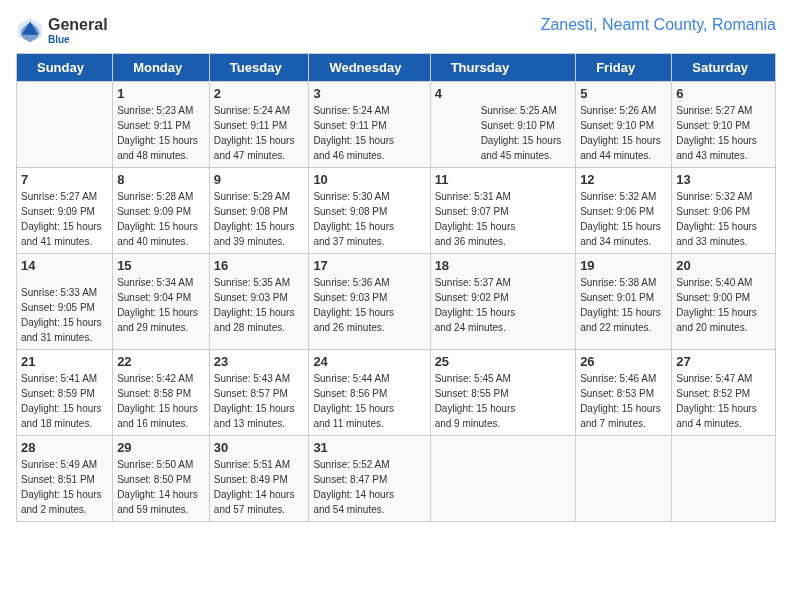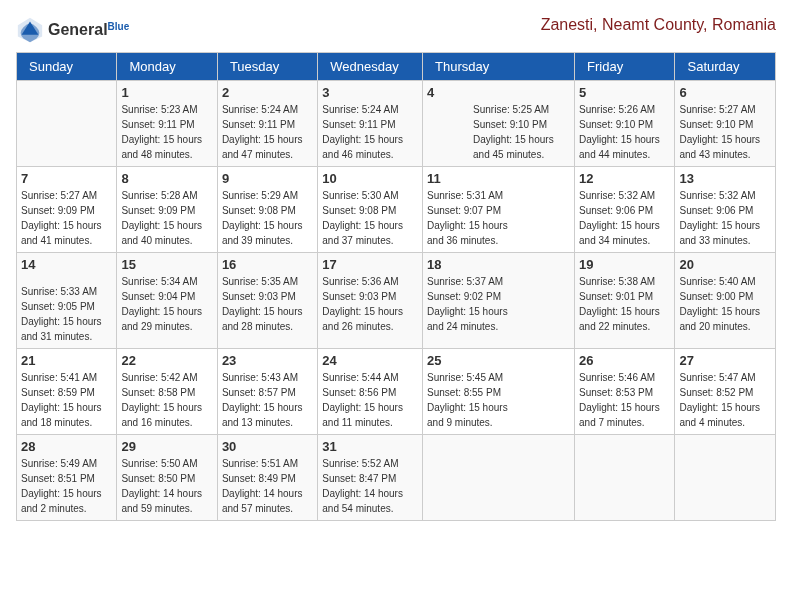--- a/index.html
+++ b/index.html
@@ -16,20 +16,21 @@
       align-items: flex-start;
       margin-bottom: 8px;
     }
     .logo {
       display: flex;
       align-items: center;
       gap: 4px;
     }
     .logo-text {
       display: flex;
+      flex-direction: column;
       line-height: 1.1;
     }
     .logo-general {
       font-size: 16px;
       font-weight: bold;
       color: #333;
     }
     .logo-blue {
       font-size: 10px;
       font-weight: bold;
@@ -43,34 +44,34 @@
       text-align: right;
     }
     .main-title {
       font-size: 42px;
       font-weight: bold;
       color: #333;
       line-height: 1.1;
     }
     .subtitle {
       font-size: 16px;
-      color: #7f1d1d;
+      color: #3b82f6;
     }
     table {
       width: 100%;
       border-collapse: collapse;
       font-size: 11px;
     }
     thead tr th {
       background: #1a5cad;
       color: #fff;
-      padding: 6px 12px;
+      padding: 6px 20px;
       text-align: left;
       font-size: 13px;
-      font-weight: normal;
+      font-weight: bold;
       border: 1px solid #ccc;
     }
     tbody tr td {
       border: 1px solid #ccc;
       vertical-align: top;
       padding: 4px;
       min-height: 80px;
       background: #fff;
     }
     tbody tr:nth-child(odd) td {

